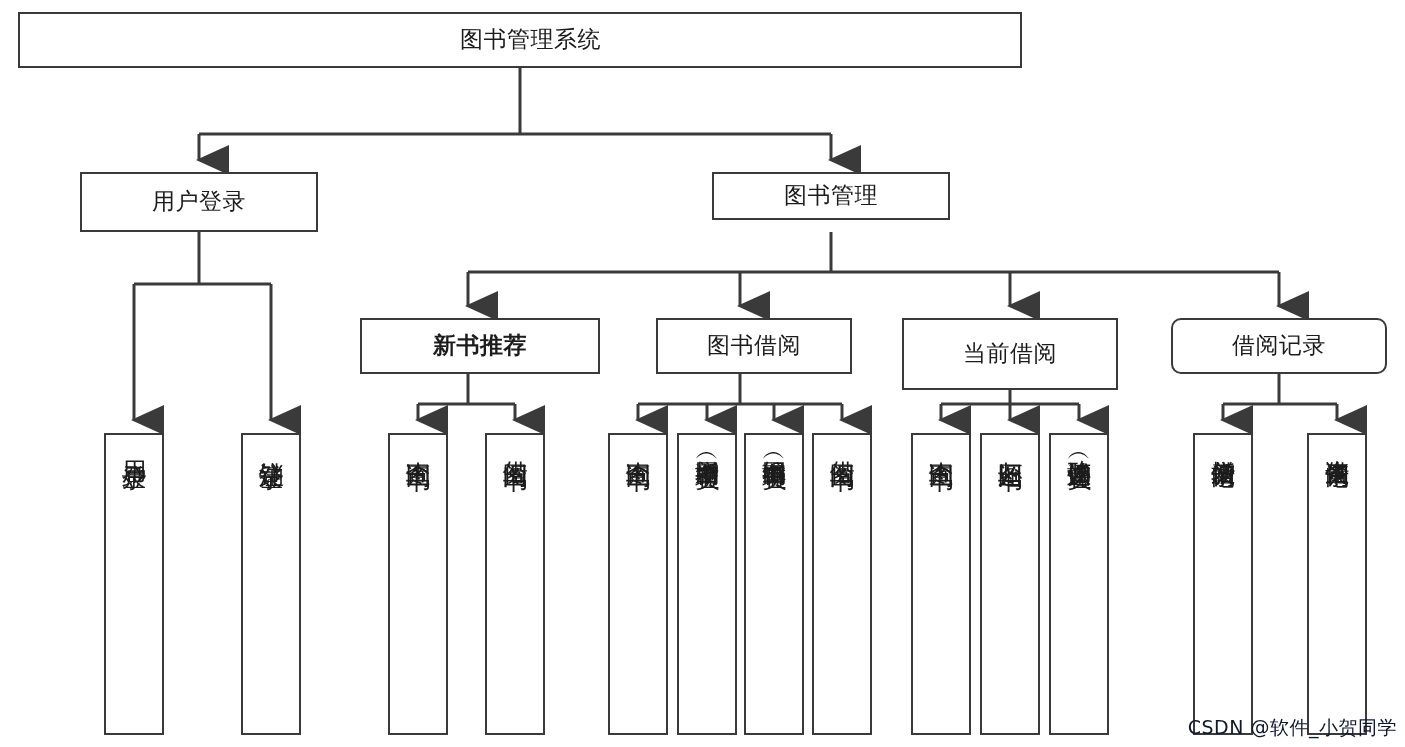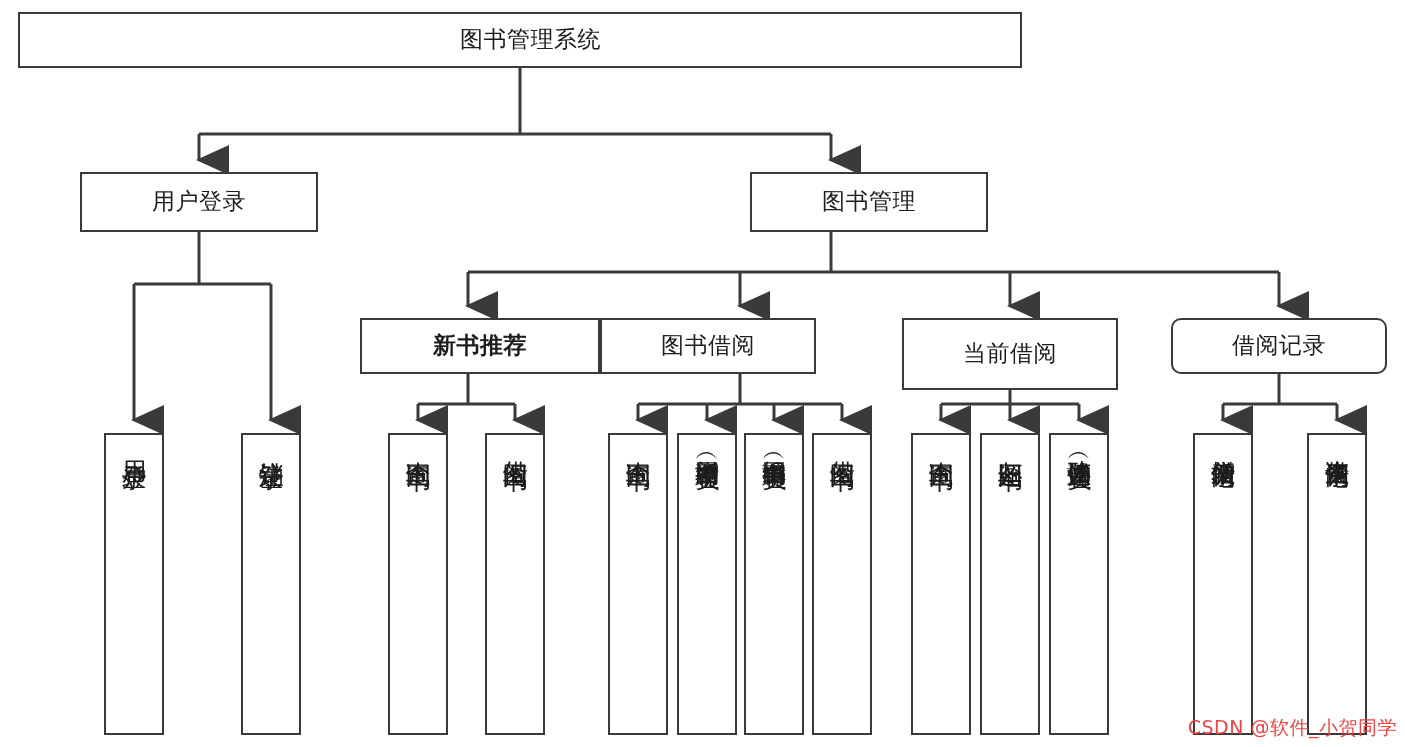--- a/index.html
+++ b/index.html
@@ -63,21 +63,21 @@
   }
   .v-node.tall-text .node-label {
     font-size: 24px;
     letter-spacing: 1px;
   }
   .watermark {
     position: absolute;
     right: 8px;
     bottom: 6px;
     font-size: 19px;
-    color: #ef4444;
+    color: #0f172a;
     white-space: nowrap;
     z-index: 3;
     letter-spacing: 0.5px;
   }
 </style>
 </head>
 <body>
 
 <div id="canvas">
 
@@ -133,28 +133,28 @@
     </g>
   </svg>
 
   <div class="node h-node" style="left:18px; top:12px; width:1004px; height:56px;padding-left:21px;">
     <span class="node-label">图书管理系统</span>
   </div>
 
   <div class="node h-node" style="left:80px; top:172px; width:238px; height:60px;">
     <span class="node-label">用户登录</span>
   </div>
-  <div class="node h-node" style="left:750px; top:172px; width:238px; height:60px;font-family:Liberation Serif, serif;">
+  <div class="node h-node" style="left:712px; top:172px; width:238px; height:48px;font-family:Liberation Serif, serif;">
     <span class="node-label">图书管理</span>
   </div>
 
   <div class="node h-node" style="left:360px; top:318px; width:240px; height:56px;font-weight:bold;">
     <span class="node-label">新书推荐</span>
   </div>
-  <div class="node h-node" style="left:600px; top:318px; width:216px; height:56px;">
+  <div class="node h-node" style="left:656px; top:318px; width:196px; height:56px;">
     <span class="node-label">图书借阅</span>
   </div>
   <div class="node h-node" style="left:902px; top:318px; width:216px; height:72px;">
     <span class="node-label">当前借阅</span>
   </div>
   <div class="node h-node" style="left:1171px; top:318px; width:216px; height:56px;border-radius:10px;">
     <span class="node-label">借阅记录</span>
   </div>
 
   <div class="node v-node" style="left:104px; top:433px; width:60px; height:302px;">

